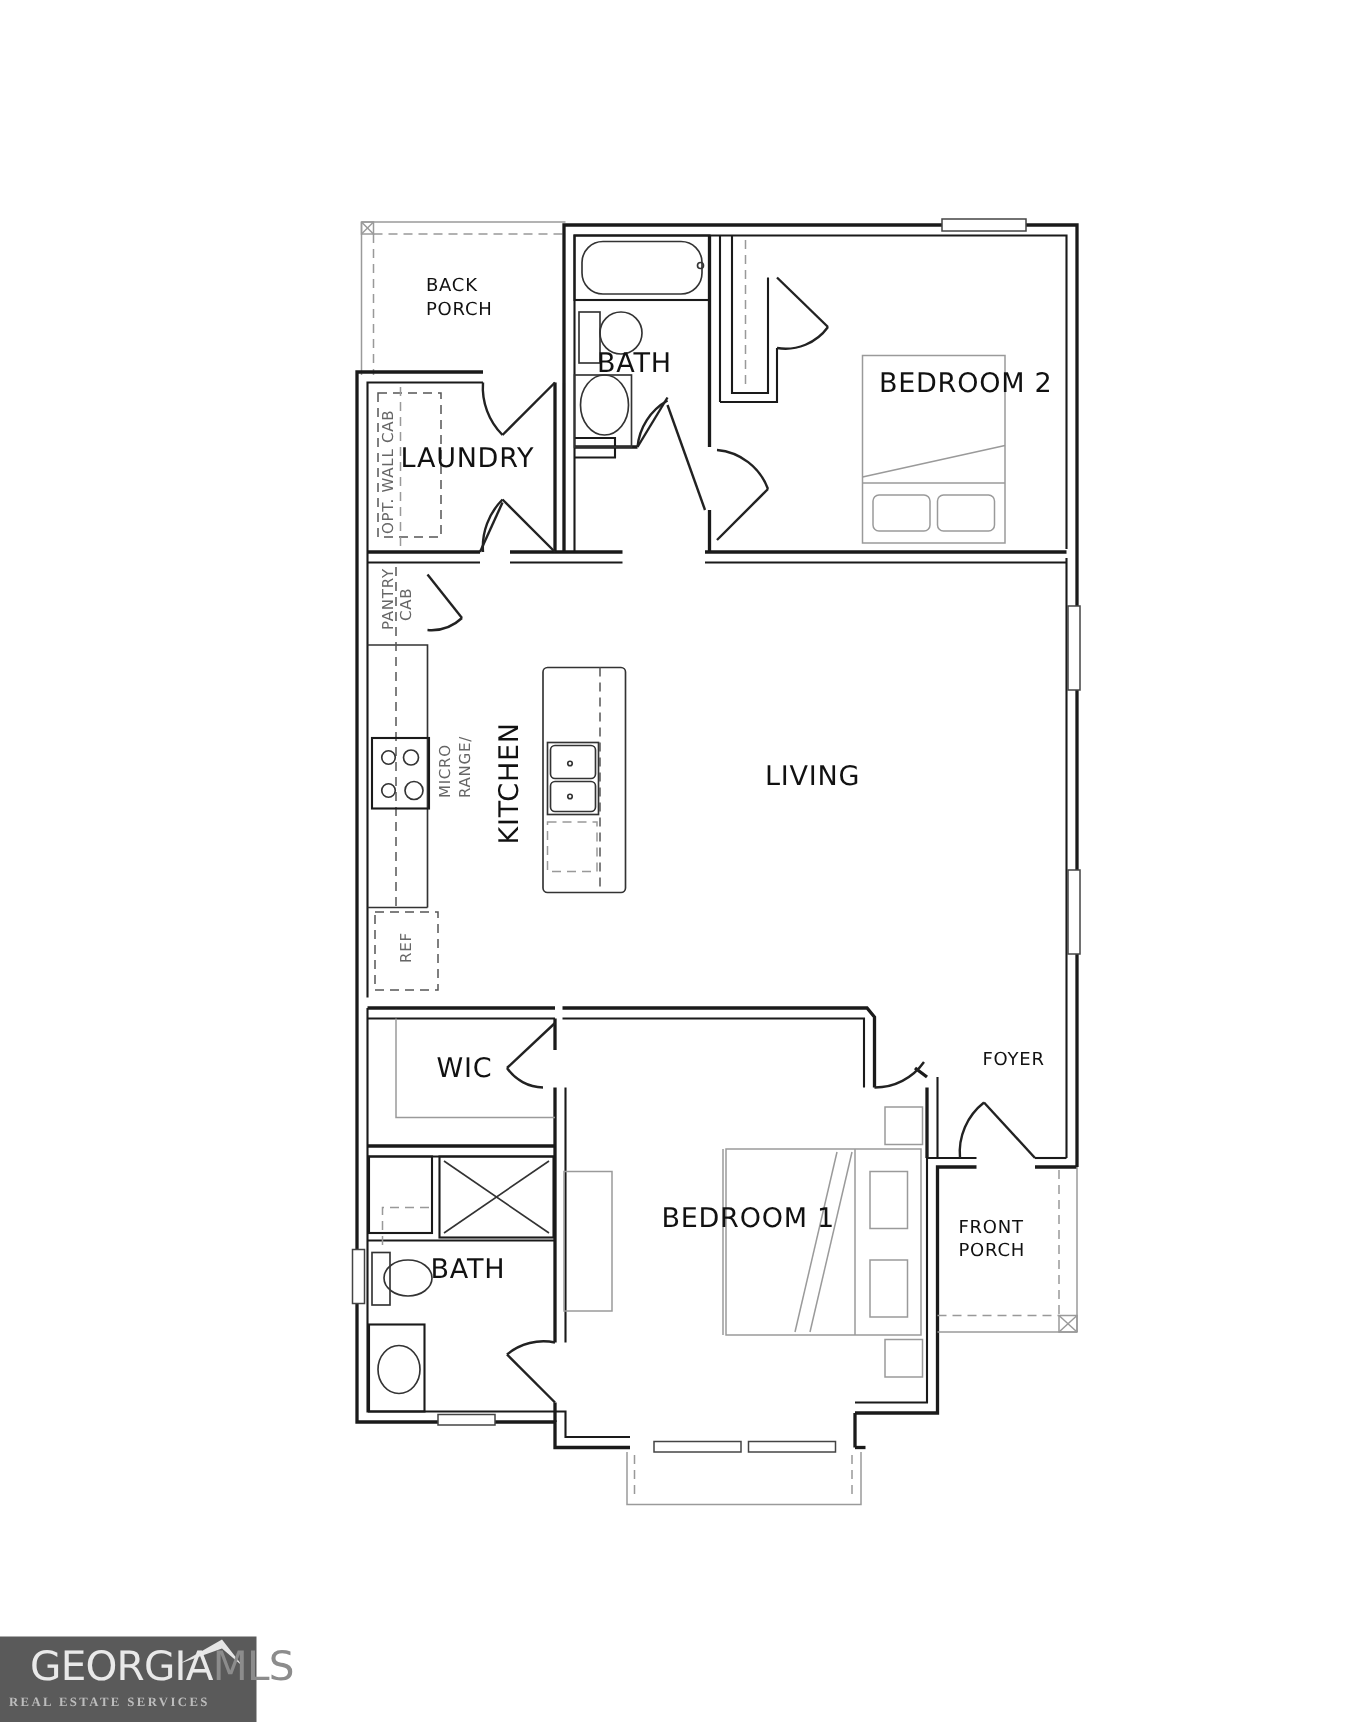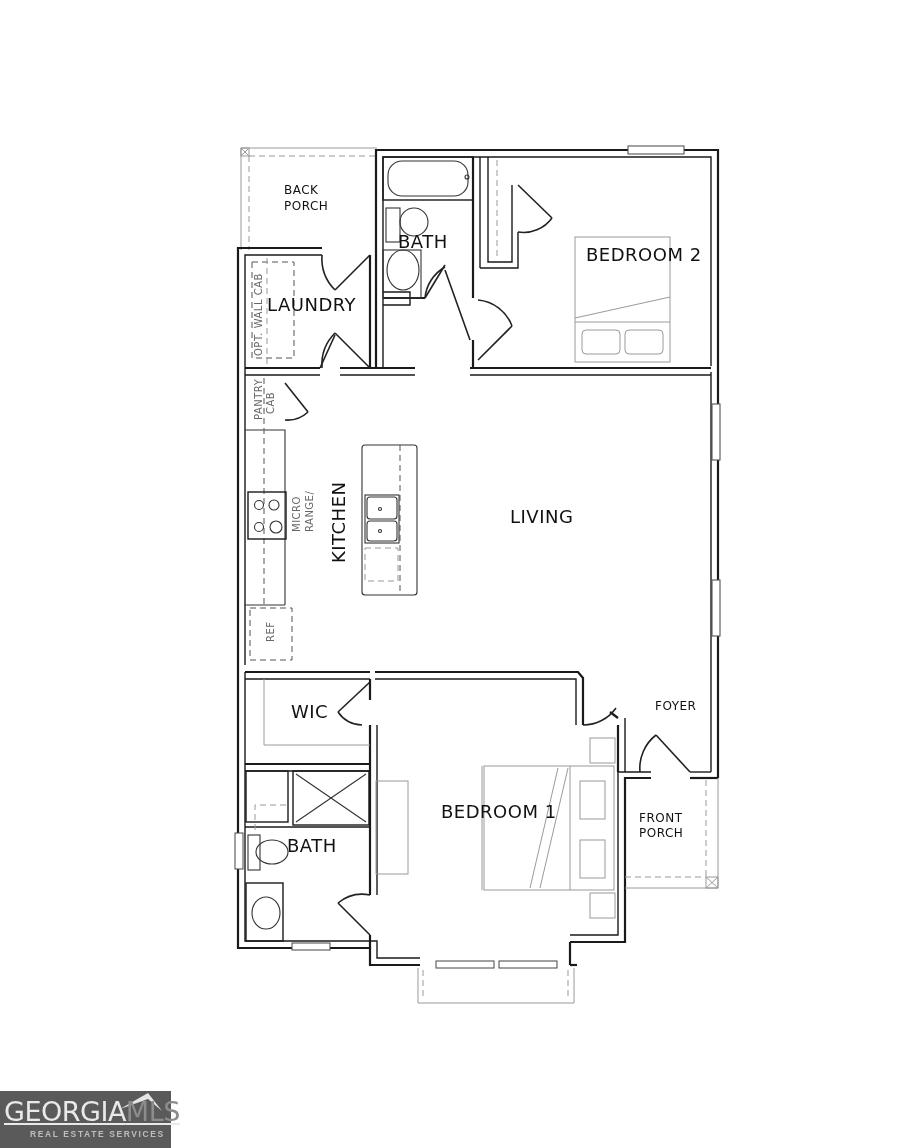--- a/index.html
+++ b/index.html
@@ -11,23 +11,23 @@
   .faint { fill: none; stroke: #9a9a9a; stroke-width: 1; }
   .dash { fill: none; stroke: #555; stroke-width: 1; stroke-dasharray: 6 4; }
   .dash-faint { fill: none; stroke: #999; stroke-width: 1; stroke-dasharray: 6 4; }
   .door { fill: none; stroke: #222; stroke-width: 1.6; }
   .window { fill: #fff; stroke: #444; stroke-width: 1; }
   .lbl { font-family: "DejaVu Sans", sans-serif; fill: #111; letter-spacing: 0.5px; }
   .lbl-lg { font-size: 18px; }
   .lbl-sm { font-size: 12px; }
   .lbl-xs { font-size: 10px; fill: #666; }
   #logo { position: absolute; left: 0; top: 1091px; width: 171px; height: 57px; background: #5a5a5a; }
-  #logo .main { position: absolute; left: 4px; top: 6px; font-family: "DejaVu Sans", sans-serif; font-size: 27px; color: #e9e9e9; letter-spacing: -0.5px; line-height: 30px; text-decoration: underline; }
+  #logo .main { position: absolute; left: 20px; top: 6px; font-family: "DejaVu Sans", sans-serif; font-size: 27px; color: #e9e9e9; letter-spacing: -0.5px; line-height: 30px; }
   #logo .main .mls { color: #8c8c8c; }
-  #logo .sub { position: absolute; left: 30px; top: 38px; font-family: Liberation Sans, sans-serif; font-size: 8.5px; color: #bdbdbd; letter-spacing: 1.6px; font-weight: bold; }
+  #logo .sub { position: absolute; left: 6px; top: 38px; font-family: Liberation Serif, serif; font-size: 8.5px; color: #bdbdbd; letter-spacing: 1.6px; font-weight: bold; }
   #logo .roof { position: absolute; left: 118px; top: 0px; }
 </style>
 </head>
 <body>
 
 <svg id="plan" viewBox="0 0 900 1148" xmlns="http://www.w3.org/2000/svg">
 
   <g>
     <line class="faint" x1="241" y1="148" x2="377" y2="148"></line>
     <line class="faint" x1="241" y1="148" x2="241" y2="250"></line>

